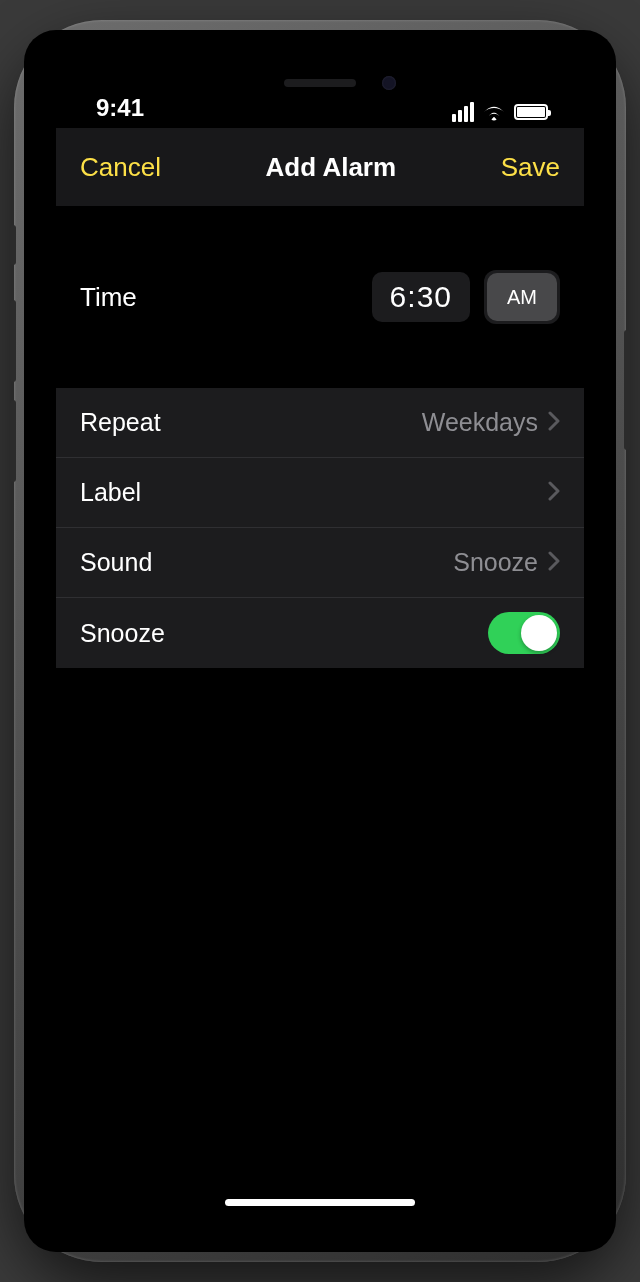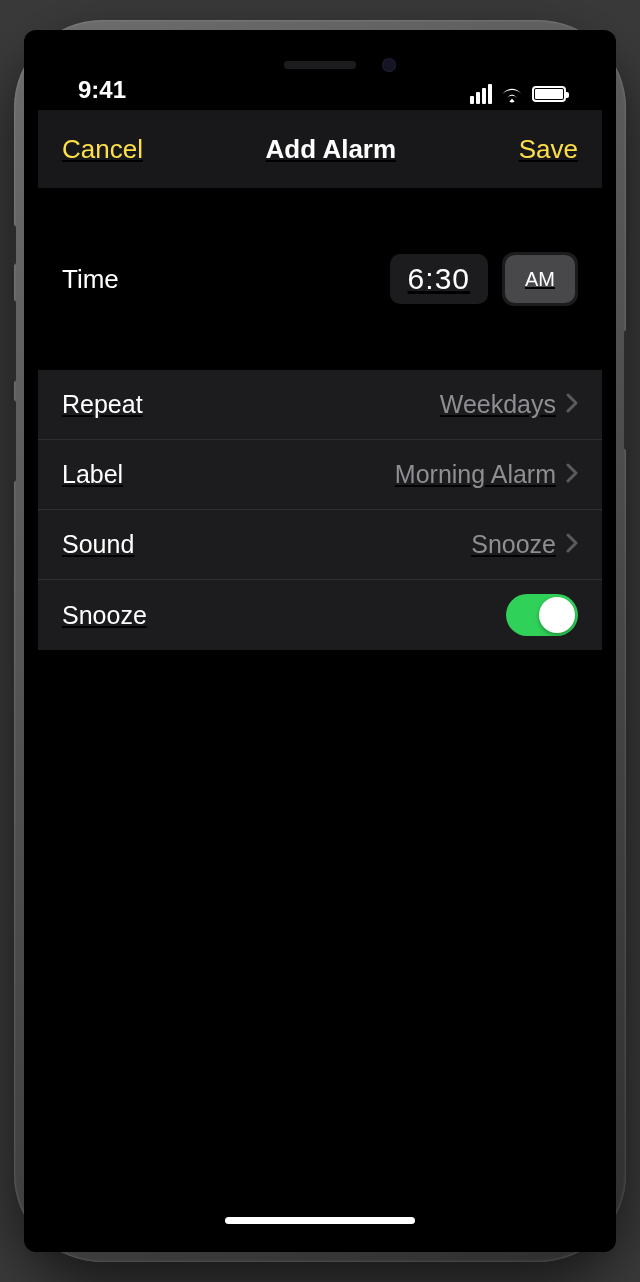--- a/index.html
+++ b/index.html
@@ -7,22 +7,22 @@
 
     
     .device {
       position: absolute; left: 50%; top: 50%; transform: translate(-50%, -50%);
       width: 612px; height: 1242px; border-radius: 88px;
       background: linear-gradient(145deg,#6d6d6d,#2e2e2e);
       box-shadow: 0 25px 60px rgba(0,0,0,.6), inset 0 0 3px rgba(255,255,255,.25);
       padding: 10px;
     }
     .device-inner {
-      width: 100%; height: 100%; border-radius: 12px;
-      background: #000; padding: 14px; position: relative; text-decoration: underline;
+      width: 100%; height: 100%; border-radius: 32px;
+      background: #000; padding: 32px; position: relative;
     }
     .screen {
       width: 100%; height: 100%; border-radius: 66px; background:#000; overflow: hidden;
       position: relative;
     }
     .notch {
       position: absolute; top: 0; left: 50%; transform: translateX(-50%);
       width: 260px; height: 42px; background: #000;
       border-bottom-left-radius: 26px; border-bottom-right-radius: 26px;
       z-index: 50; display:flex; align-items:center; justify-content:center; gap:48px;
@@ -162,21 +162,20 @@
               <span class="chevron">
                 <svg width="12" height="20" viewBox="0 0 12 20">
                     <path fill="none" stroke="#5a5a5e" stroke-width="3" stroke-linecap="round" stroke-linejoin="round" d="M2 2l8 8-8 8"></path>
                   </svg>
               </span>
             </span>
           </div>
           <div class="row">
             <span class="left">Label</span>
             <span class="right">
-              <span>Morning Alarm</span>
               <span class="chevron">
                 <svg width="12" height="20" viewBox="0 0 12 20">
                     <path fill="none" stroke="#5a5a5e" stroke-width="3" stroke-linecap="round" stroke-linejoin="round" d="M2 2l8 8-8 8"></path>
                   </svg>
               </span>
             </span>
           </div>
           <div class="row">
             <span class="left">Sound</span>
             <span class="right">

